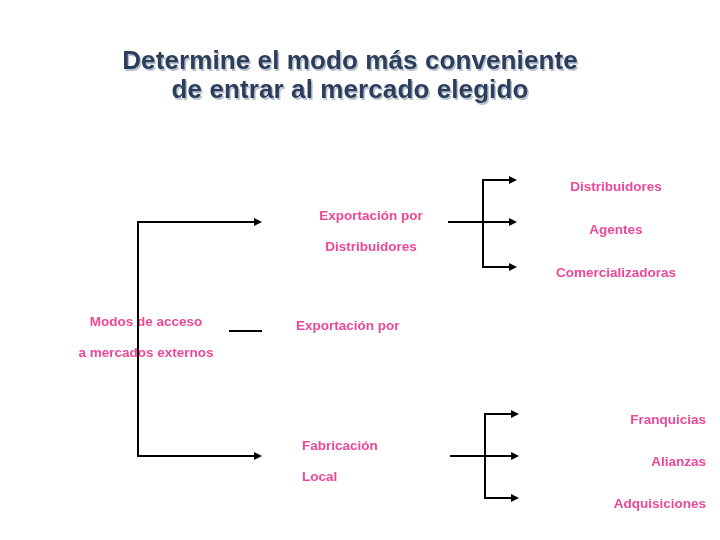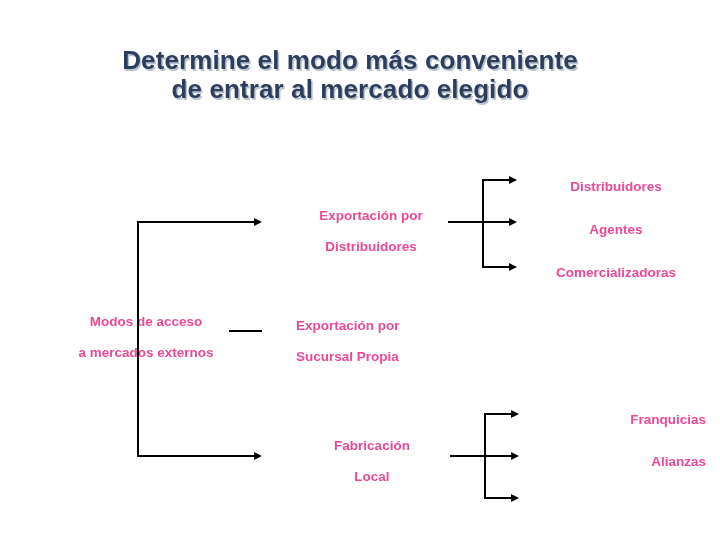--- a/index.html
+++ b/index.html
@@ -109,38 +109,38 @@
   <div class="arrow" style="left:509px; top:263px;"></div>
 
   <div class="node" style="left:516px; top:165px; width:200px; text-align:center; line-height:43px;">
     <span class="l">Distribuidores</span>
     <span class="l">Agentes</span>
     <span class="l">Comercializadoras</span>
   </div>
 
   <div class="node" style="left:296px; top:310px; width:150px; text-align:left;">
     <span class="l">Exportación por</span>
-    <span class="l">Sucursal Propia</span>
   </div>
 
-  <div class="node" style="left:302px; top:430px; width:140px; text-align:center;">
+  <div class="node" style="left:302px; top:430px; width:140px; text-align:left;">
     <span class="l">Fabricación</span>
     <span class="l">Local</span>
   </div>
 
   <div class="hline" style="left:450px; top:455px; width:36px;"></div>
   <div class="vline" style="left:484px; top:413px; height:86px;"></div>
 
   <div class="hline" style="left:484px; top:413px; width:28px;"></div>
   <div class="arrow" style="left:511px; top:410px;"></div>
 
   <div class="hline" style="left:484px; top:455px; width:28px;"></div>
   <div class="arrow" style="left:511px; top:452px;"></div>
 
   <div class="hline" style="left:484px; top:497px; width:28px;"></div>
   <div class="arrow" style="left:511px; top:494px;"></div>
 
   <div class="node" style="left:506px; top:399px; width:200px; text-align:right; line-height:42px;">
     <span class="l">Franquicias</span>
     <span class="l">Alianzas</span>
+    <span class="l">Adquisiciones</span>
   </div>
 
 </div>
 
 </body></html>

